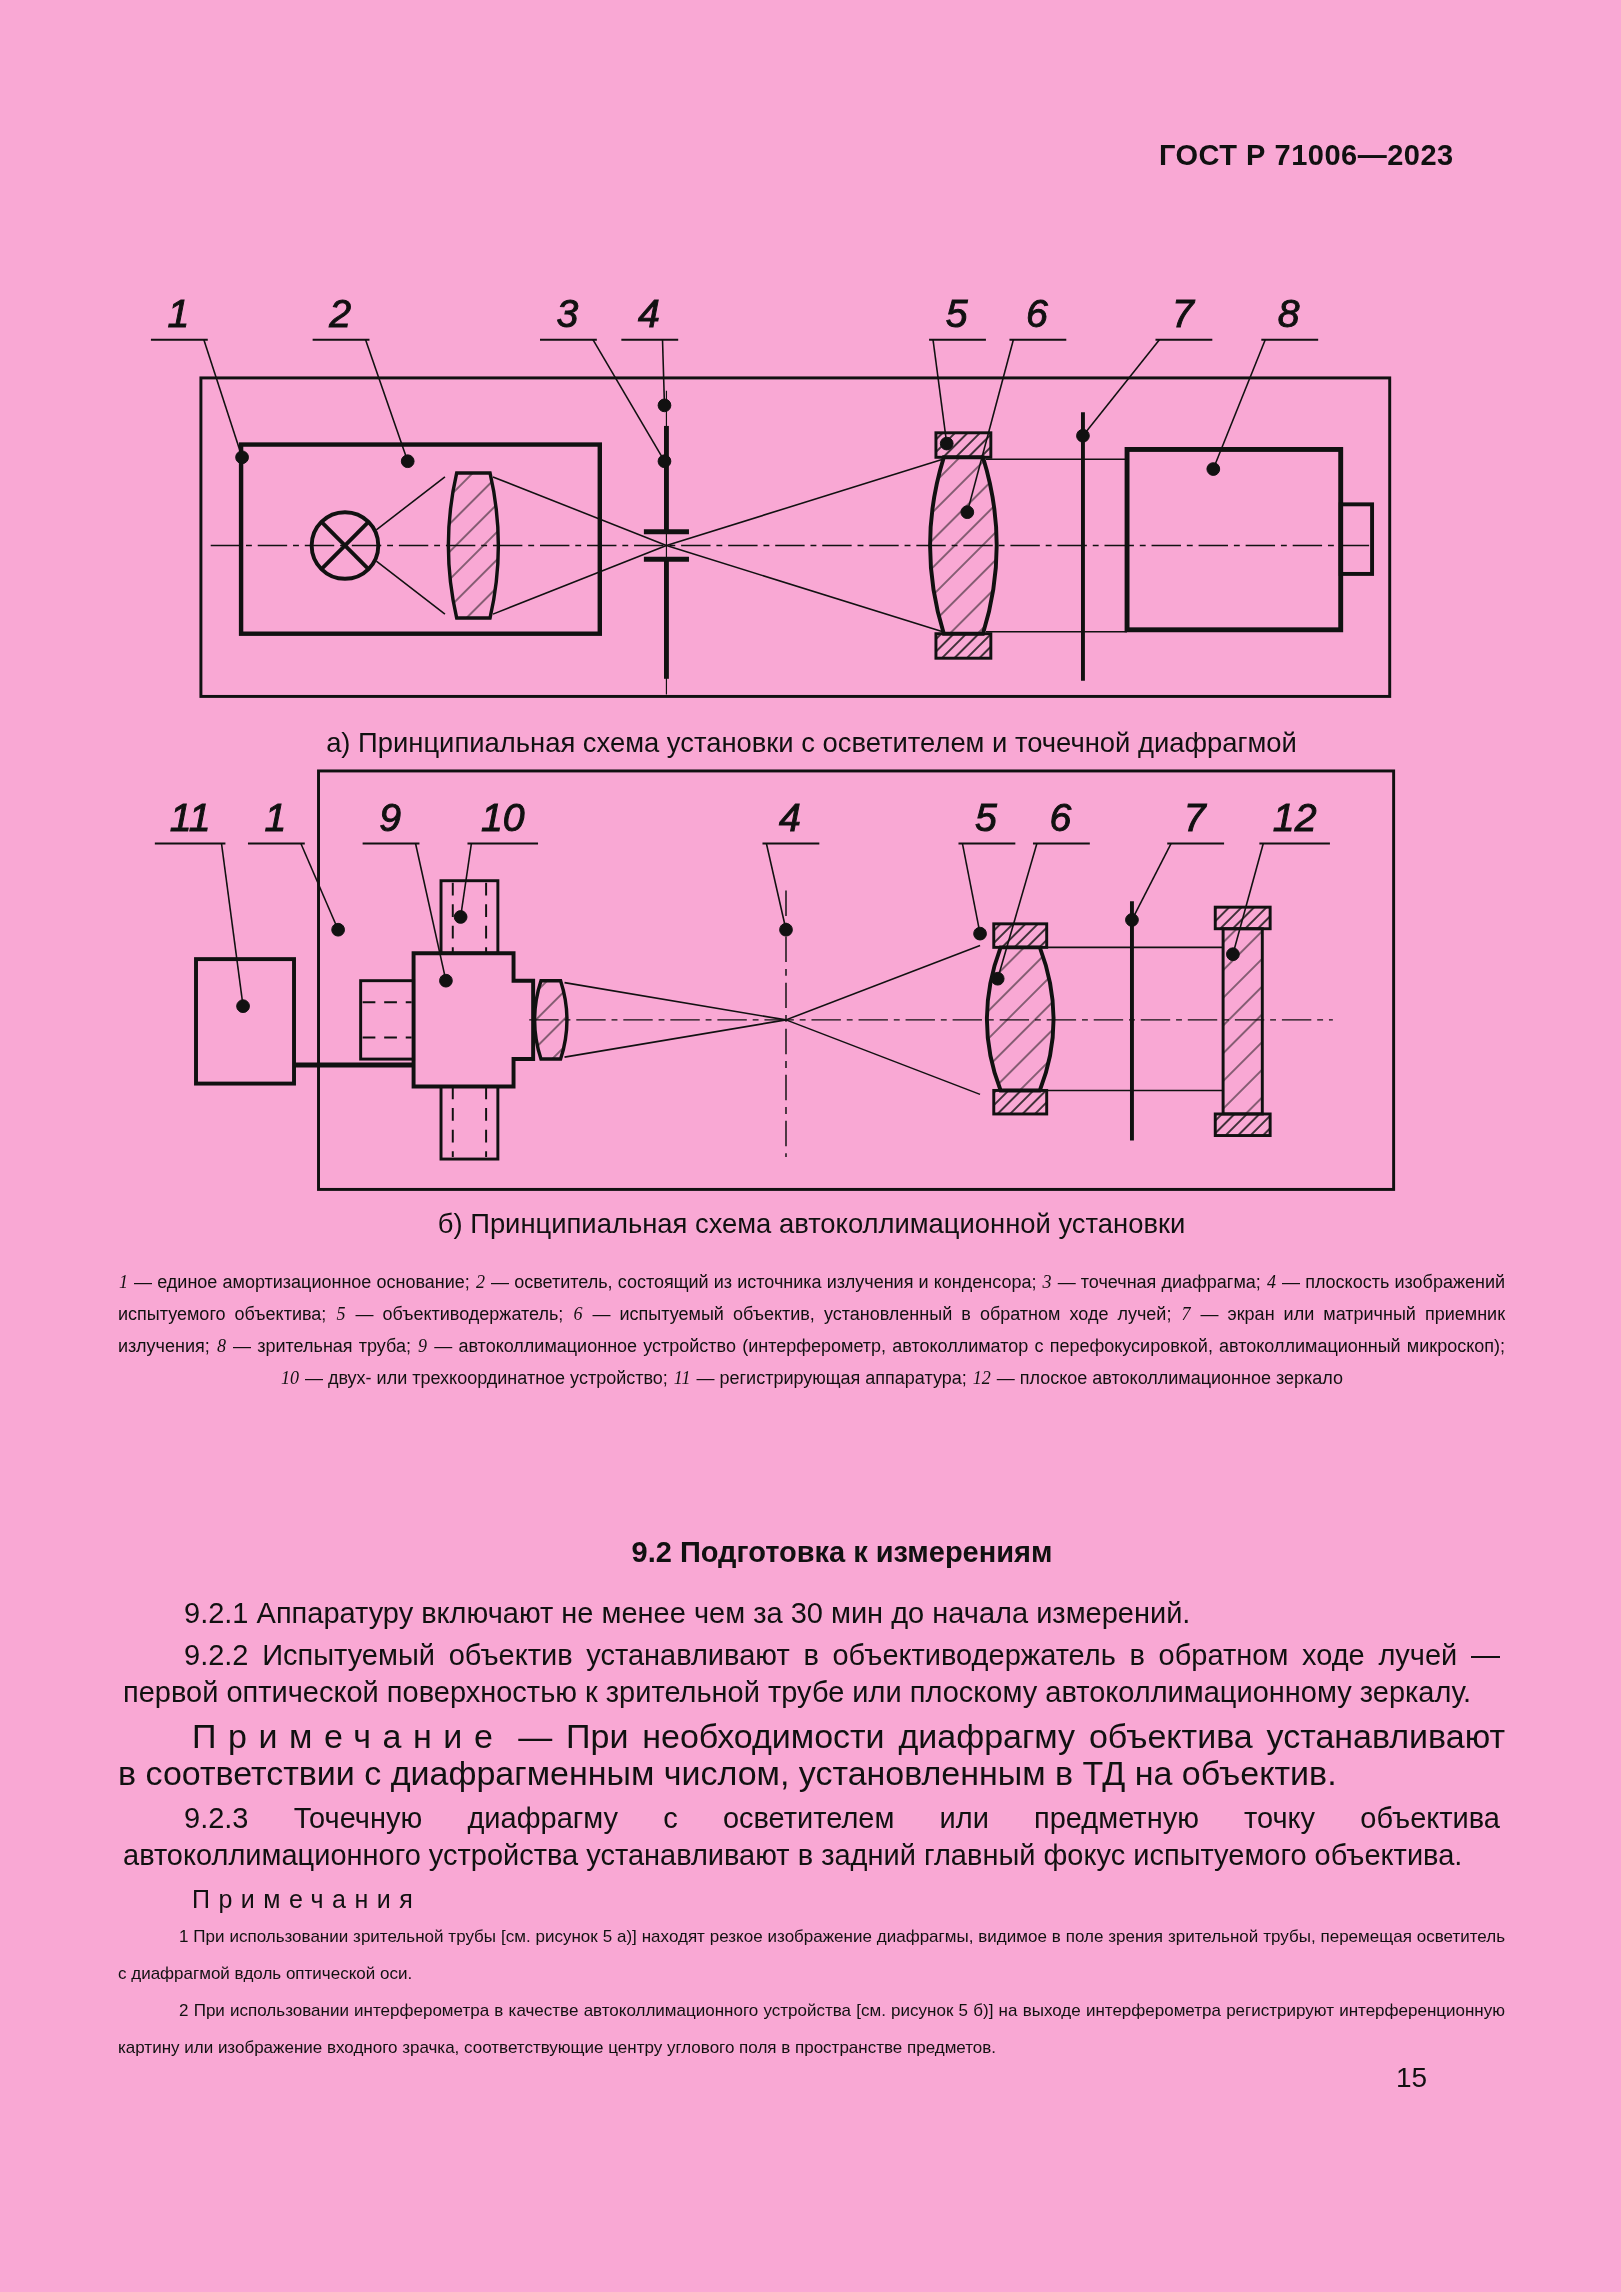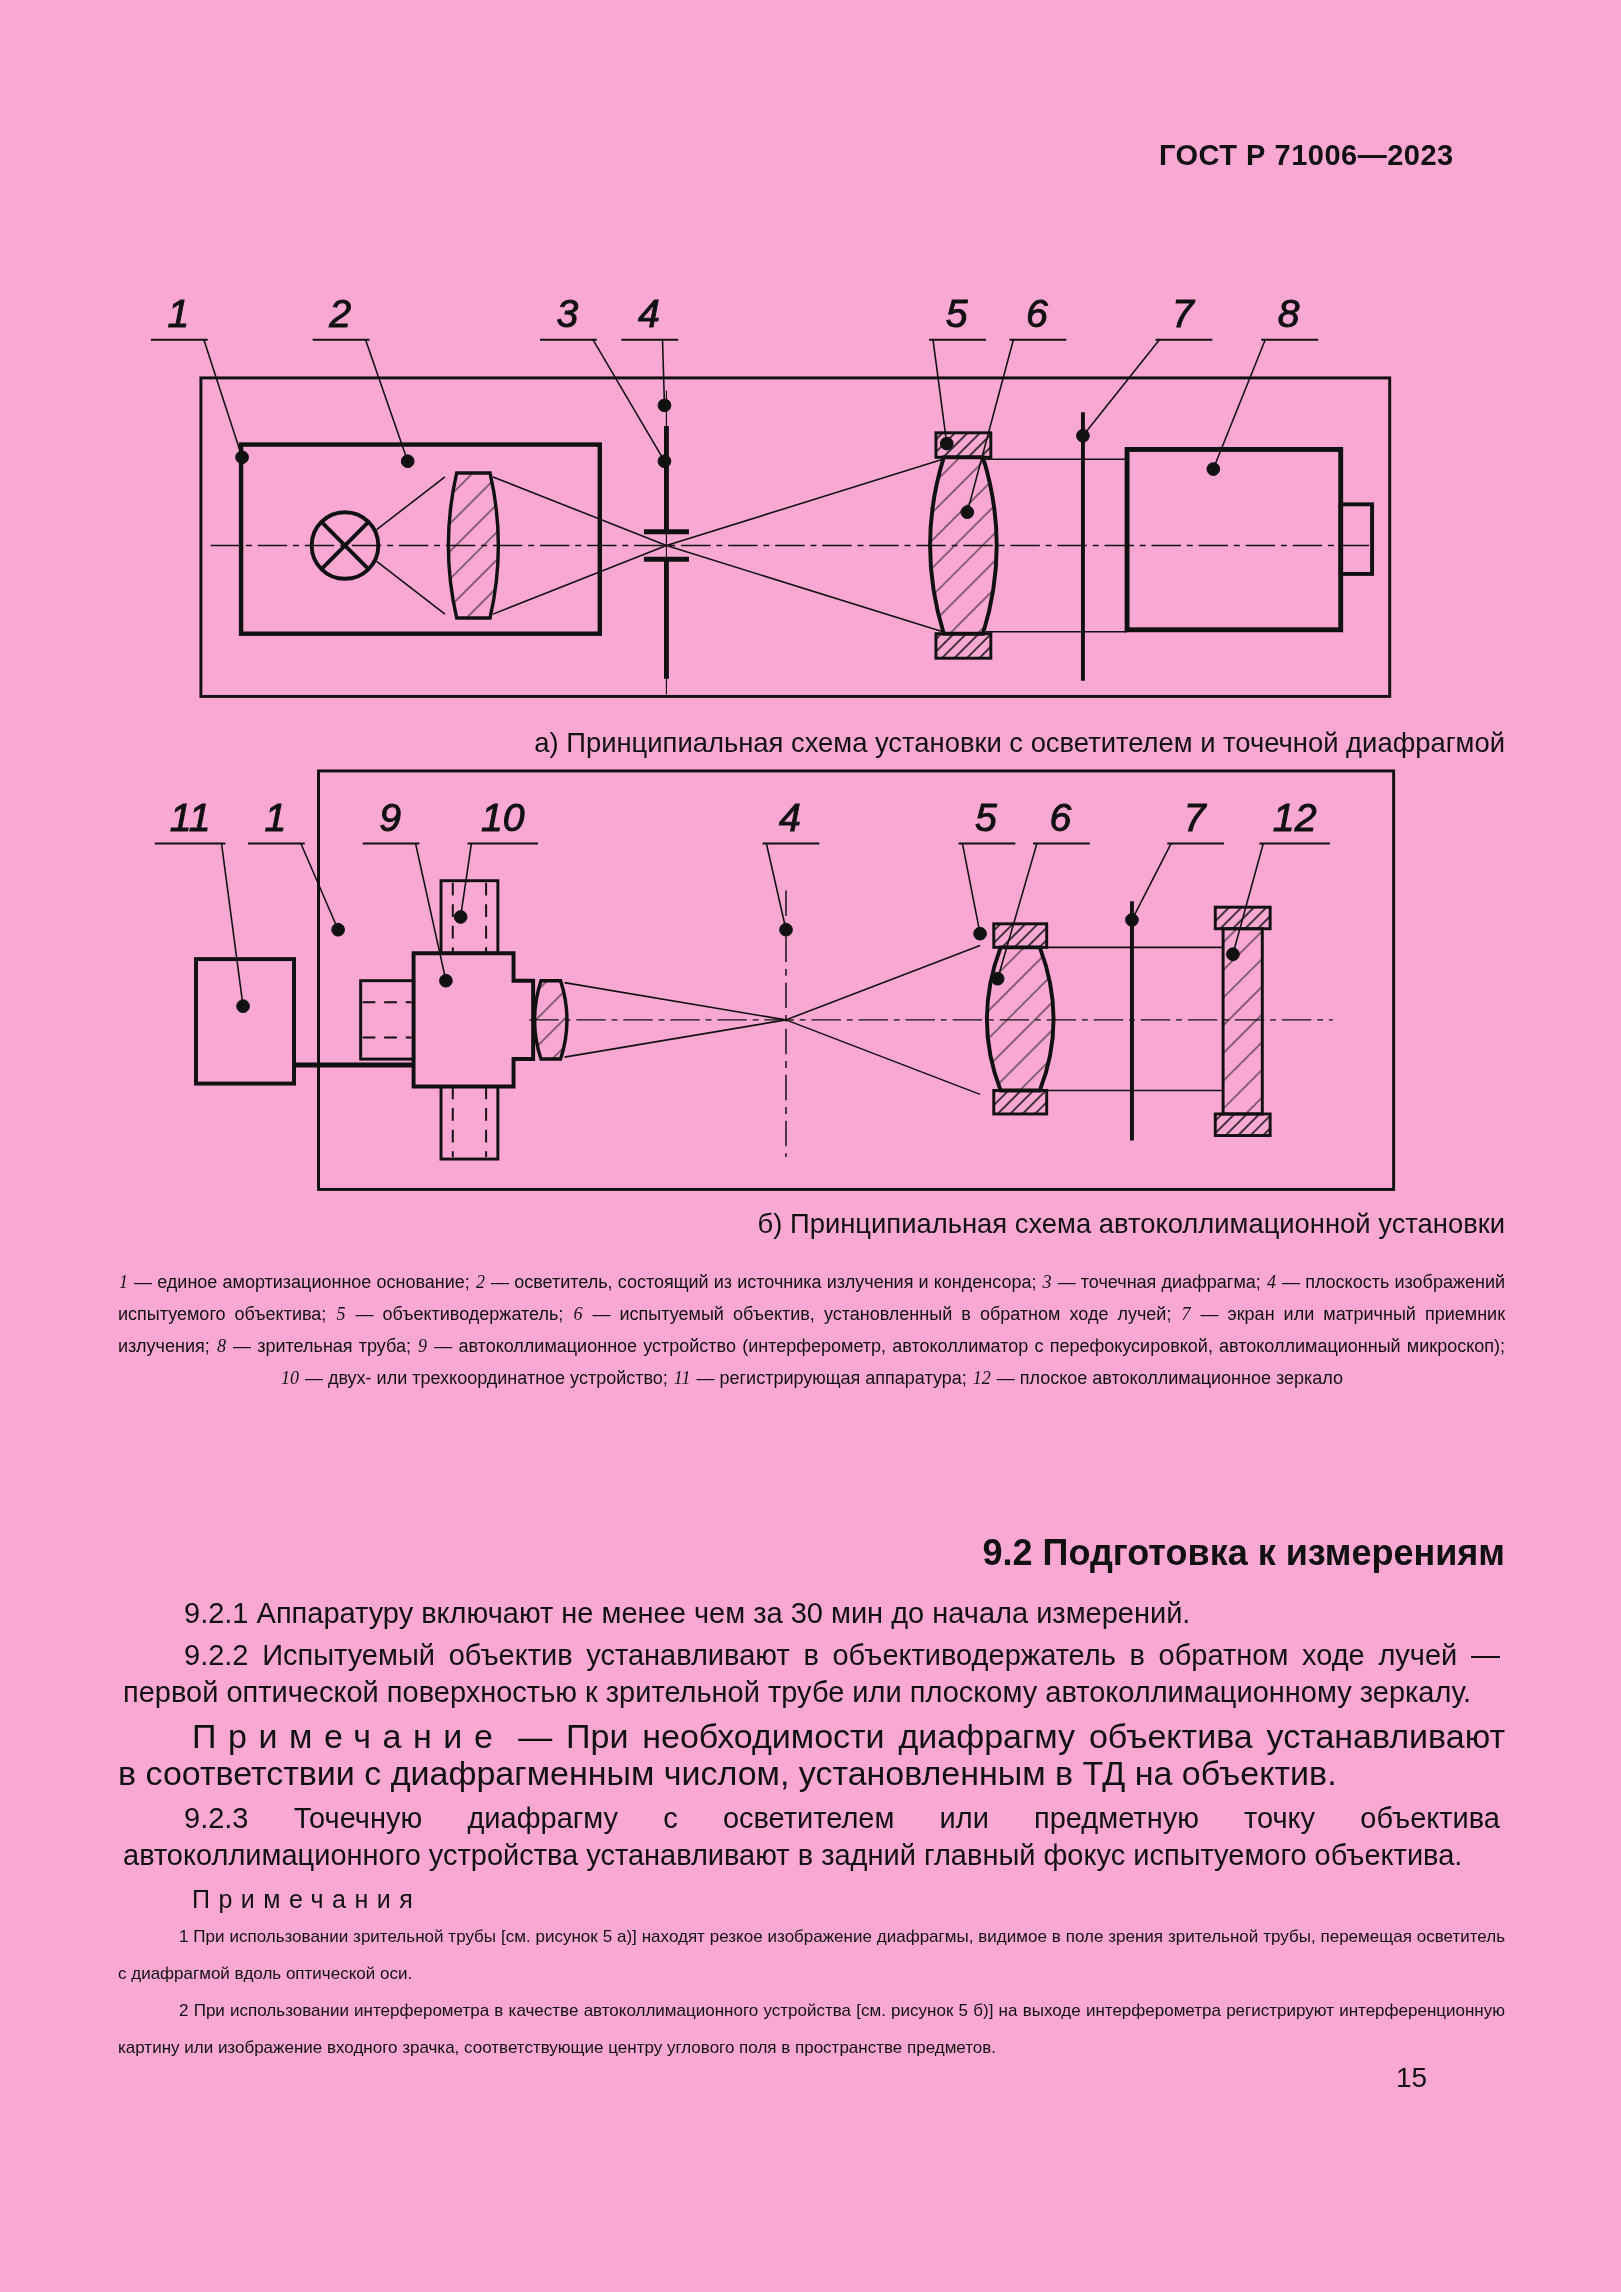--- a/index.html
+++ b/index.html
@@ -1,26 +1,26 @@
 <!DOCTYPE html>
 <html><head>
 <meta charset="utf-8">
 <style>
   html,body{margin:0;padding:0;background:#e8e8e8;}
   .page{position:relative;width:1621px;height:2293px;background:#f9a8d4;margin:0 auto;
         font-family:"Liberation Sans",sans-serif;color:#111;overflow:hidden;padding-left:42px;}
   .doc-header{position:absolute;left:1159px;top:139px;font-size:29px;font-weight:bold;letter-spacing:0.5px;}
   svg{position:absolute;left:0;}
-  .cap{position:absolute;left:118px;width:1387px;text-align:right;font-size:27.4px;}
+  .cap{position:absolute;left:118px;width:1387px;text-align:center;font-size:27.4px;}
   .legend{position:absolute;left:118px;top:1266px;width:1387px;font-size:18px;line-height:32px;
           text-align:justify;text-align-last:center;}
   .legend i{font-family:"Liberation Serif",serif;font-style:italic;padding:0 1px;}
   .fig-title{position:absolute;left:188px;top:1429px;width:1245px;text-align:center;font-size:27.4px;line-height:39px;}
   .content{position:absolute;left:118px;top:1534px;width:1387px;font-size:29px;line-height:37px;text-align:justify;}
-  .content h2{font-size:36px;line-height:37px;font-weight:bold;margin:0 0 23.5px 61px;text-align:right;}
+  .content h2{font-size:29px;line-height:37px;font-weight:bold;margin:0 0 23.5px 61px;text-align:center;}
   .content p{margin:5px;text-indent:61px;}
   .note{font-size:34px;line-height:37px;margin:7.8px 0;text-indent:74px;}
   .note .sp,.notes-head{letter-spacing:.34em;}
   .notes-head{font-size:25px;line-height:37px;margin:7px 0 0;padding-left:74px;text-align:left;}
   .notes p{font-size:17px;line-height:37px;text-indent:61px;margin:0;}
   .page-num{position:absolute;left:1396px;top:2062px;font-size:28px;}
   text.lbl{font-family:"Liberation Sans",sans-serif;font-style:italic;font-size:40px;fill:#111;}
 </style>
 </head>
 <body>

